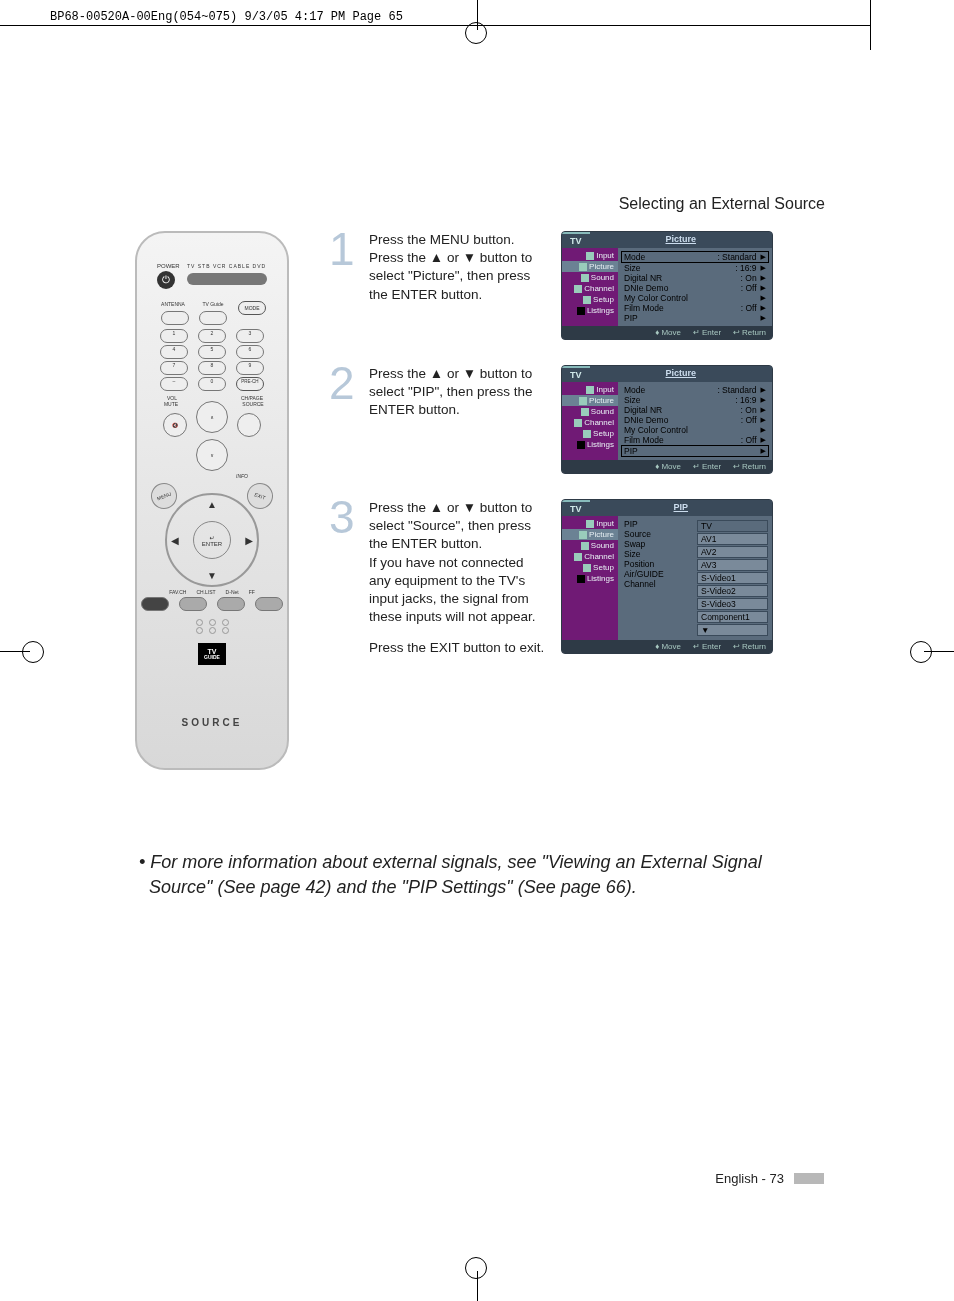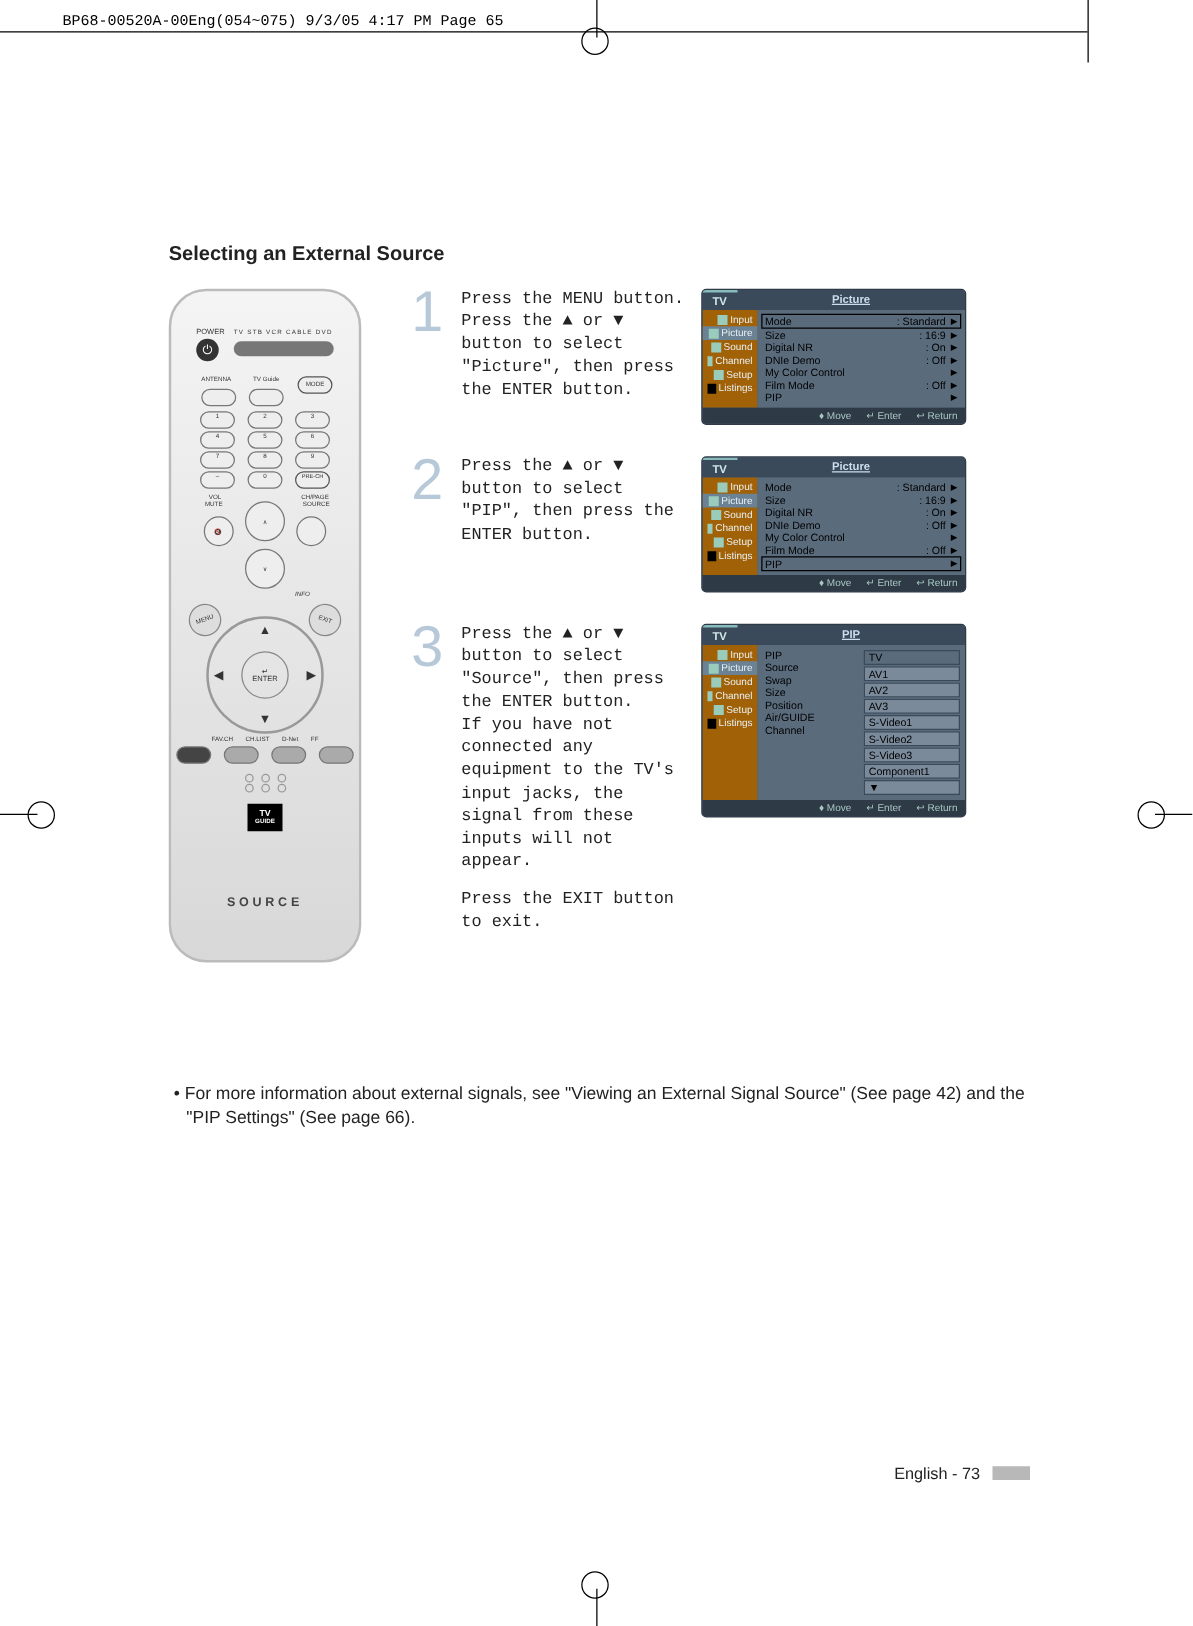--- a/index.html
+++ b/index.html
@@ -74,23 +74,24 @@
   .crop-l::after { left: 22px; }
   .crop-r::after { right: 22px; }
 
   .page {
     position: absolute;
     left: 135px;
     top: 195px;
     width: 690px;
   }
   .heading {
-    font-weight: bold;
+    font-weight: normal;
     font-size: 16px;
     margin-bottom: 18px;
+    text-align: right;
   }
   .intro {
     font-size: 14px;
     margin-bottom: 55px;
   }
   .cols {
     display: flex;
     gap: 40px;
   }
   .remote-col {
@@ -141,21 +142,20 @@
     font-weight: 300;
     color: #b7c8d9;
     line-height: 0.8;
     font-family: Arial, sans-serif;
     width: 28px;
   }
   .steptext {
     flex: 0 0 180px;
     font-size: 13.5px;
     line-height: 1.35;
-    font-family: Liberation Mono, monospace;
   }
   .steptext p { margin: 0 0 12px 0; }
   .osd {
     flex: 0 0 210px;
     background: #4a5968;
     border: 1px solid #2e3a46;
     border-radius: 4px;
     font-size: 9px;
     color: #fff;
     overflow: hidden;
@@ -165,22 +165,22 @@
     background:#3a4a5a;
   }
   .osd-head .tab{
     padding:2px 8px;
     font-weight:bold;
   }
   .osd-head .tab.left{border-top:2px solid #8bb; background:#3a4a5a;color:#d0e8e8;}
   .osd-head .tab.right{flex:1;text-align:center;text-decoration:underline;color:#cde;}
   .osd-body{display:flex;}
   .osd-side{
-    width:44px;
-    background:#a16207;
+    width:56px;
+    background:#701a75;
     padding:2px 0;
   }
   .osd-side div{
     padding:1px 4px;
     font-size:8px;
     color:#e8f0f4;
     text-align:right;
     display:flex;align-items:center;gap:2px;justify-content:flex-end;
   }
   .osd-side div.active{background:#6b8294;}
@@ -227,21 +227,22 @@
   .note-sec {
     margin-top: 80px;
   }
   .note-head {
     font-style: italic;
     font-weight: bold;
     font-size: 15px;
     margin-bottom: 6px;
   }
   .note-body {
-    font-size: 14px;
+    font-style: italic;
+    font-size: 18px;
     line-height: 1.4;
     padding-left: 14px;
     text-indent: -10px;
   }
   .pagefoot {
     position: absolute;
     right: 130px;
     bottom: 115px;
     font-size: 13px;
     display:flex;

